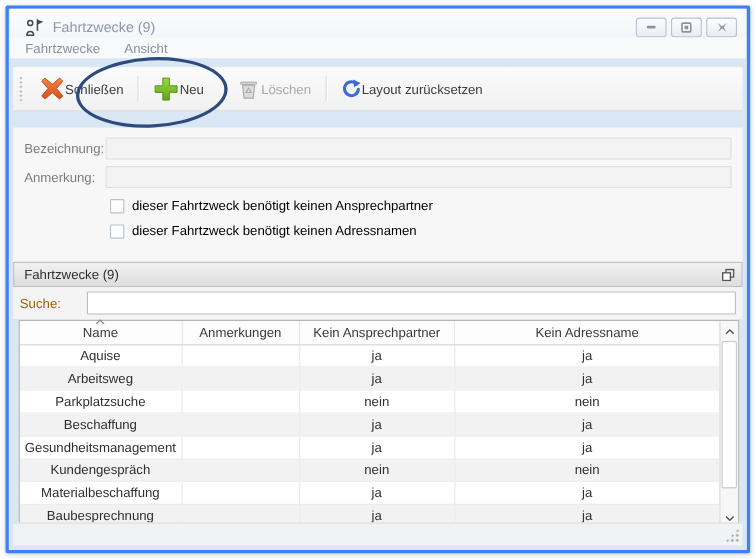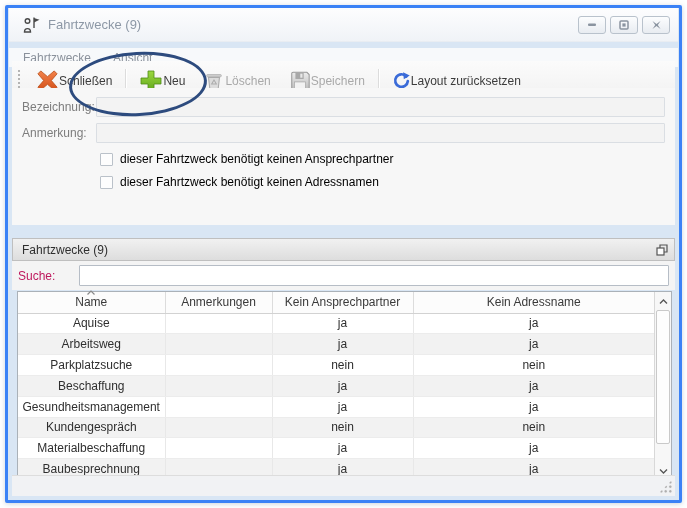--- a/index.html
+++ b/index.html
@@ -17,66 +17,66 @@
     display:flex; align-items:center; }
   .app-icon { width:20px; height:20px; margin-left:12px; }
   .title-text { margin-left:7px; color:#8d98a6; font-size:13px; }
   .win-buttons { margin-left:auto; margin-right:8px; display:flex; gap:4px; }
   .win-btn { width:28px; height:18px; border:1px solid #b9c2cc; border-radius:3px;
     background:linear-gradient(#fcfdfe,#e8ecf1); display:flex; align-items:center;
     justify-content:center; }
   .win-btn svg { display:block; }
 
   
-  .menubar { position:absolute; left:1px; right:1px; top:40px; height:19px;
+  .menubar { position:absolute; left:1px; right:1px; top:26px; height:19px;
     background:#f7f9fb; display:flex; align-items:center; gap:22px;
     padding-left:14px; color:#8a919b; }
   .menu-item { cursor:default; }
 
   
   .toolbar { position:absolute; left:4px; right:4px; top:53px; height:40px;
     background:linear-gradient(#fbfbfb,#f1f1f1); border-bottom:1px solid #e2e2e2;
     display:flex; align-items:center; }
   .grip { width:5px; height:26px; margin:0 6px 0 4px;
     background-image:radial-gradient(#b4b4b4 1px, transparent 1.1px);
     background-size:4px 4px; background-position:1px 1px; }
   .tb-btn { display:flex; align-items:center; gap:0; padding:4px 9px;
     border-radius:3px; color:#3c3c3c; white-space:nowrap; }
-  .tb-btn.disabled { color:#a9a9a9; }
+  .tb-btn.disabled { color:#a9a9a9;margin-left:12px; }
   .tb-sep { width:1px; height:24px; background:#dcdcdc; margin:0 4px;
     box-shadow:1px 0 0 #ffffff; }
   .tb-btn svg { display:block; }
 
   
   .annotation-ellipse { position:absolute; left:61px; top:44px; width:138px;
     height:64px; border:3px solid #2d4b7e; border-radius:50%;
     transform:rotate(-3deg); z-index:50; pointer-events:none; }
 
   
-  .form-area { position:absolute; left:4px; right:4px; top:80px; height:137px;
+  .form-area { position:absolute; left:4px; right:4px; top:108px; height:137px;
     background:#f7f7f7; padding-top:9px; }
   .form-row { display:flex; align-items:center; margin:0 10px 6px 10px; height:20px; }
   .form-label { width:74px; color:#7d7d7d; }
   .form-input { flex:1; height:20px; background:#f3f3f3; border:1px solid #dadee3;
     border-radius:1px; }
   .check-row { display:flex; align-items:center; gap:7px; margin:9px 0 9px 88px; }
   .checkbox { width:13px; height:13px; background:#fdfdfd; border:1px solid #bac1c9;
     border-radius:1px; }
   .check-label { color:#000000; }
 
   
   .panel-header { position:absolute; left:4px; right:4px; top:230px; height:23px;
     background:linear-gradient(#f1f1f1,#dddddd); border:1px solid #bfbfbf;
     display:flex; align-items:center; padding:0 6px 0 9px; color:#2e2e2e; }
   .panel-float-icon { margin-left:auto; }
 
   
   .search-row { position:absolute; left:4px; right:4px; top:253px; height:29px;
     background:#f4f4f4; display:flex; align-items:center; padding:0 6px; }
-  .search-label { color:#be185d; margin-right:24px; }
+  .search-label { color:#a16207; margin-right:24px; }
   .search-input { flex:1; height:21px; border:1px solid #b6bdc6; background:#ffffff;
     border-radius:1px; padding:0 4px; font:inherit; color:#333; }
 
   
   .table-wrap { position:absolute; left:9px; right:7px; top:283px; height:190px;
     background:#ffffff; border:1px solid #aab1b8; display:flex; }
   table { border-collapse:collapse; table-layout:fixed; width:calc(100% - 17px);
     height:100%; }
   col.c-name { width:147px; } col.c-anm { width:107px; } col.c-ansp { width:141px; }
   th { position:relative; font-weight:normal; color:#3a3a3a; height:21px;
@@ -172,35 +172,20 @@
       <span>Neu</span>
     </div>
     <div class="tb-btn disabled">
       <svg width="22" height="22" viewBox="0 0 24 24">
         <path d="M6 8 h12 l-1.5 13 h-9 Z" fill="#dcdcdc" stroke="#ababab" stroke-width="1.2"></path>
         <rect x="4" y="5" width="16" height="2.4" rx="1" fill="#cfcfcf" stroke="#ababab" stroke-width="0.8"></rect>
         <path d="M12 11 l2.6 4.4 h-5.2 Z" fill="none" stroke="#ababab" stroke-width="1.1"></path>
       </svg>
       <span>Löschen</span>
     </div>
-    <div class="tb-btn disabled">
-      <svg width="22" height="22" viewBox="0 0 24 24">
-        <defs>
-            <linearGradient id="gs" x1="0" y1="0" x2="0" y2="1">
-          <stop offset="0" stop-color="#ececec"></stop>
-              <stop offset="1" stop-color="#bdbdbd"></stop>
-        </linearGradient>
-          </defs>
-        <path d="M3 4 a1.5 1.5 0 0 1 1.5-1.5 h15 L22 5 v14.5 a1.5 1.5 0 0 1-1.5 1.5 h-16 A1.5 1.5 0 0 1 3 19.5 Z" fill="url(#gs)" stroke="#979797" stroke-width="1.1"></path>
-        <rect x="7" y="2.8" width="9" height="7" fill="#a8a8a8"></rect>
-        <rect x="12.3" y="4" width="2.4" height="4.4" fill="#e8e8e8"></rect>
-        <rect x="6" y="13" width="12" height="8" fill="#f2f2f2" stroke="#a8a8a8" stroke-width="0.8"></rect>
-      </svg>
-      <span>Speichern</span>
-    </div>
     <div class="tb-sep"></div>
     <div class="tb-btn">
       <svg width="19" height="19" viewBox="0 0 18 18">
         <path d="M13.6 5.2 A6 6 0 1 0 15 9.6" fill="none" stroke="#3a6bd8" stroke-width="2.6" stroke-linecap="round"></path>
         <path d="M10.5 1.2 L16.8 4.2 L11.2 7.8 Z" fill="#3a6bd8"></path>
       </svg>
       <span>Layout zurücksetzen</span>
     </div>
   </div>
 

